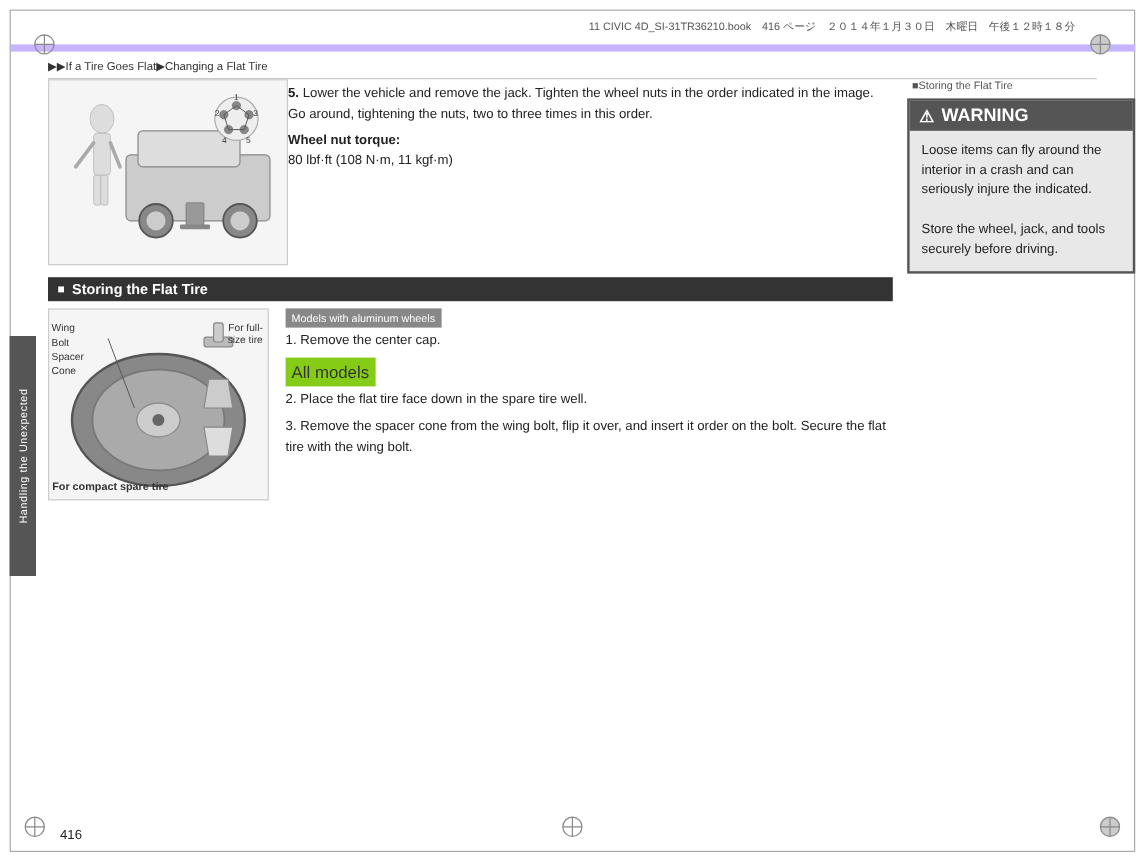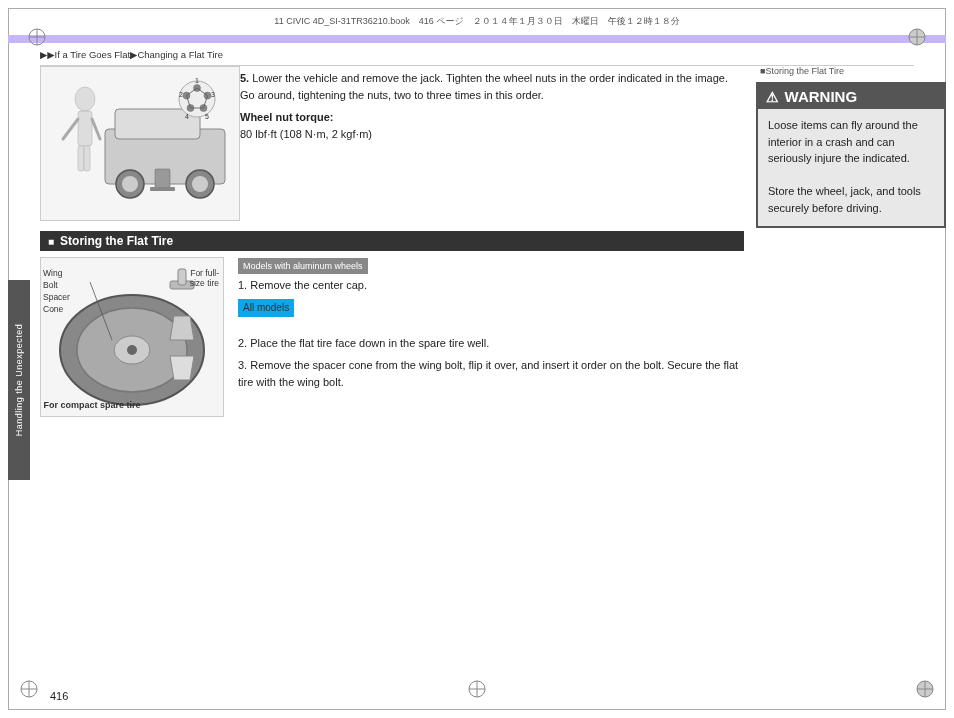--- a/index.html
+++ b/index.html
@@ -158,25 +158,25 @@
     }
     .storing-steps .model-badge {
       background: #888;
       color: #fff;
       font-size: 9px;
       padding: 1px 5px;
       margin-bottom: 3px;
       display: inline-block;
     }
     .storing-steps .model-badge-light {
-      background: #0ea5e9;
+      background: #84cc16;
       color: #333;
-      font-size: 10px;
+      font-size: 14px;
       padding: 1px 5px;
-      margin-bottom: 18px;
+      margin-bottom: 3px;
       display: inline-block;
     }
     .storing-steps .step-item {
       margin-bottom: 4px;
     }
 
     
     .right-panel {
       position: absolute;
       top: 66px; right: 8px;
@@ -223,23 +223,23 @@
       font-size: 11px;
     }
 
     
     .header-top {
       position: absolute;
       top: 8px; left: 8px; right: 8px;
       height: 35px;
       display: flex;
       align-items: center;
-      border-bottom: 8px solid #c4b5fd;
+      border-bottom: 6px solid #c4b5fd;
       padding: 0 50px;
-      justify-content: center;
+      justify-content: flex-end;
       font-size: 9px;
       color: #555;
     }
 
     .parts-labels {
       position: absolute;
       left: 2px;
       top: 10px;
       font-size: 8.5px;
       line-height: 1.4;
@@ -358,21 +358,21 @@
 
     <div class="step5-text">
       <p>
         <span class="step-num">5.</span>
         <span>Lower the vehicle and remove the jack. Tighten the wheel nuts in the order indicated in the image. Go around, tightening the nuts, two to three times in this order.</span>
       </p>
       <p style="margin-top:6px;">
         <span class="bold-label">Wheel nut torque:</span>
       </p>
       <p>
-        <span>80 lbf·ft (108 N·m, 2 kgf·m)</span>
+        <span>80 lbf·ft (108 N·m, 11 kgf·m)</span>
       </p>
     </div>
   </div>
 
   <div class="storing-section">
     <div class="storing-header">
       <span>Storing the Flat Tire</span>
     </div>
 
     <div class="storing-body">

